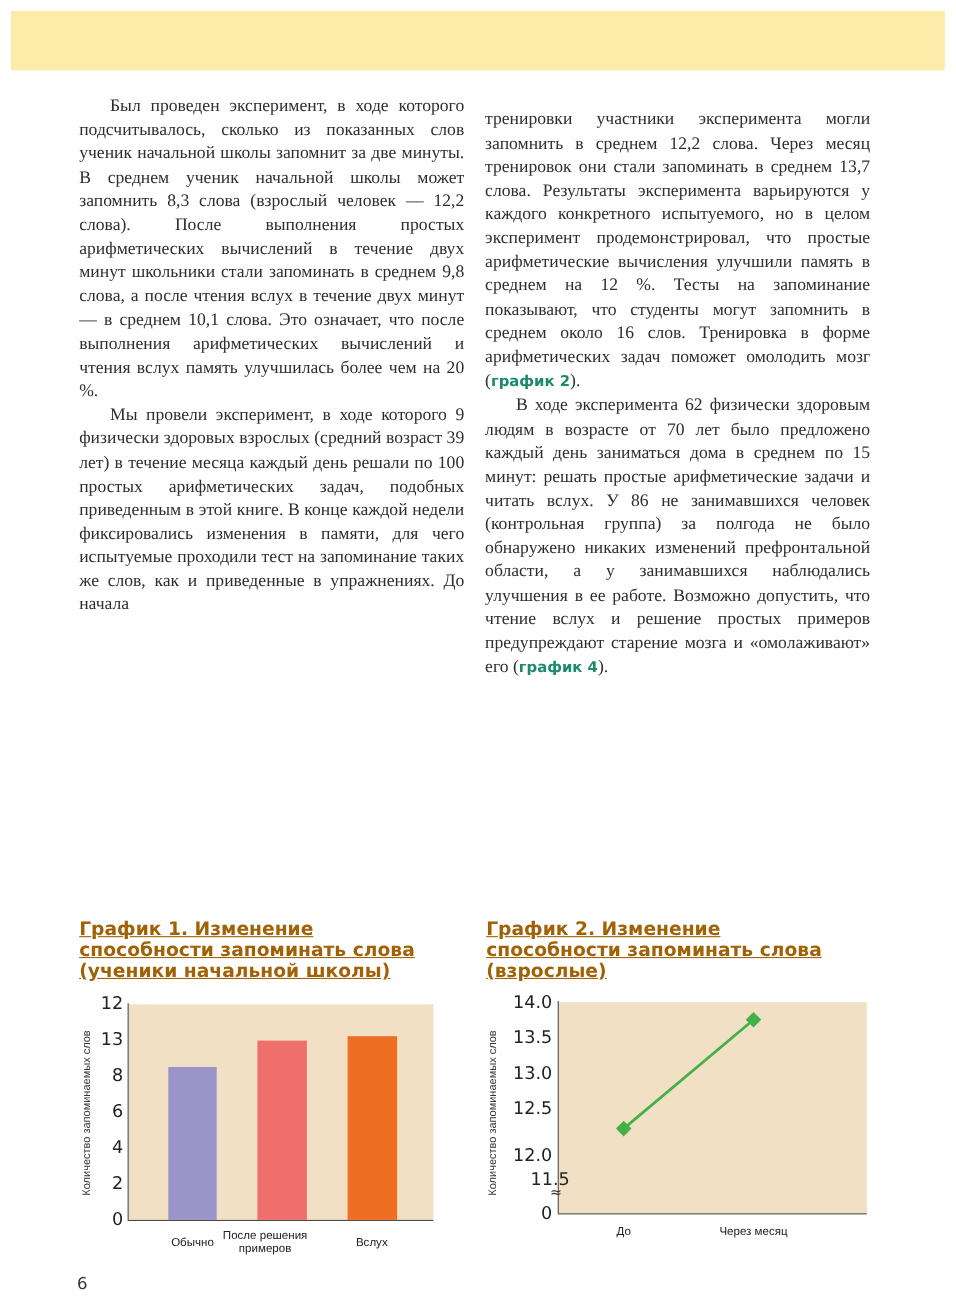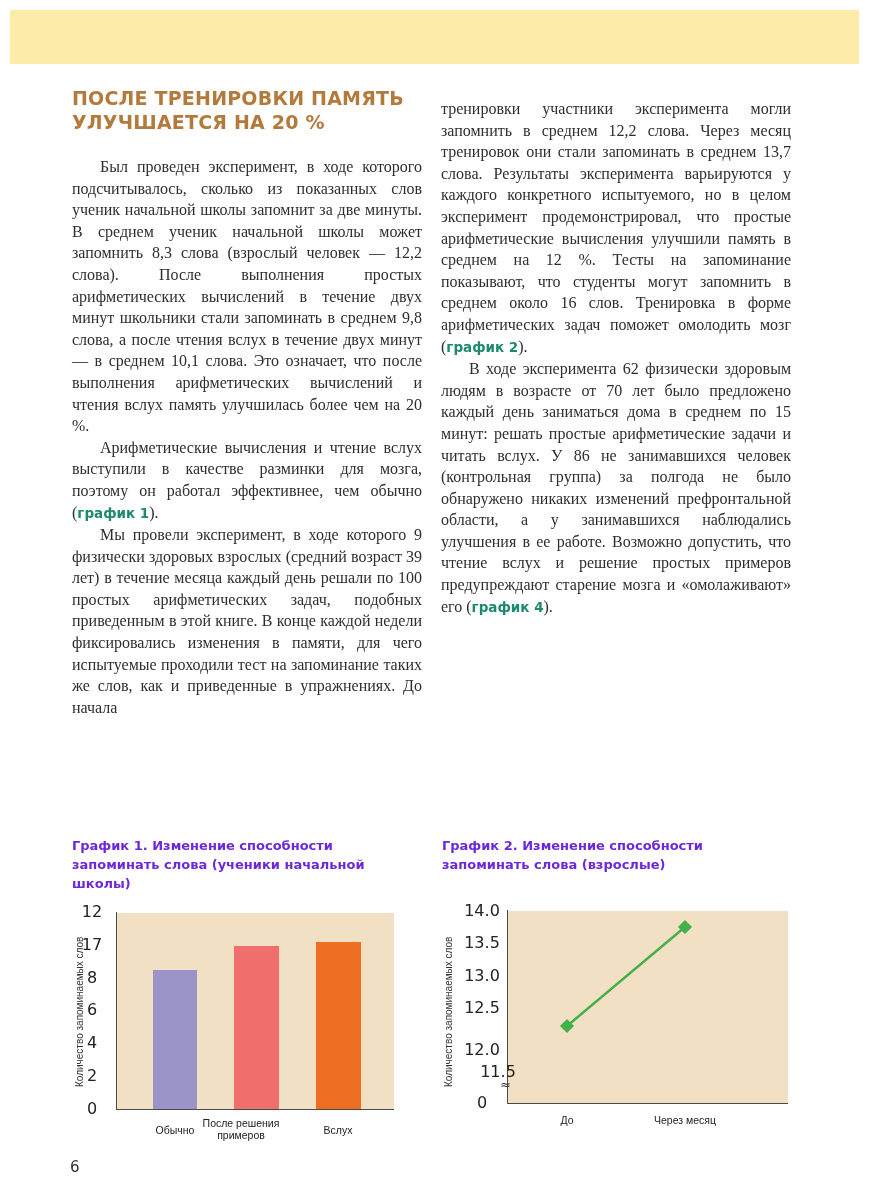--- a/index.html
+++ b/index.html
@@ -11,59 +11,57 @@
   .col.right { left:441px; }
   .h-main { font-family:"DejaVu Sans","Liberation Sans",sans-serif; font-weight:bold;
             color:#b47a3c; font-size:19px; line-height:24px; margin:0 0 22px 0; text-transform:uppercase; letter-spacing:0.2px; }
   .h-sub { font-family:"Liberation Sans","DejaVu Sans",sans-serif; font-weight:bold;
            color:#a9405a; font-size:19px; line-height:20px; margin:12px 0 6px 0; }
   p { margin:0; font-family:"Liberation Serif","DejaVu Serif",serif; font-size:16px; line-height:21.6px;
       text-align:justify; color:#2e2e2e; }
   p.ind { text-indent:28px; }
   .ref { font-family:"DejaVu Sans","Liberation Sans",sans-serif; font-weight:bold; color:#1d8a6e; font-size:13.5px; }
   .chart-title { position:absolute; font-family:"DejaVu Sans","Liberation Sans",sans-serif; font-weight:bold;
-                 font-size:13px; line-height:19px; color:#6d28d9; }
+                 font-size:17px; line-height:19px; color:#a16207;text-decoration:underline; }
   .chart { position:absolute; }
   .plot { position:absolute; background:#f2e0c5; }
   .axis-y { position:absolute; border-left:1.5px solid #4a4a4a; }
   .axis-x { position:absolute; border-top:1.5px solid #4a4a4a; }
   .tick { position:absolute; font-family:"DejaVu Sans","Liberation Sans",sans-serif; font-size:16px; color:#222;
-          text-align:center; width:40px; }
+          text-align:right; width:40px; }
   .ylabel { position:absolute; font-family:"Liberation Sans","DejaVu Sans",sans-serif; font-size:10px; color:#333;
             transform:rotate(-90deg); transform-origin:left top; white-space:nowrap; }
   .bar { position:absolute; }
   .xcat { position:absolute; font-family:"Liberation Sans","DejaVu Sans",sans-serif; font-size:10.5px; color:#222;
           text-align:center; line-height:12px; }
   .page-num { position:absolute; left:70px; top:1158px; font-family:"DejaVu Sans","Liberation Sans",sans-serif; font-size:15px; color:#333; }
 </style>
 </head>
 <body>
 
 <div class="banner"></div>
 
 <div class="col left">
-  <h1 class="h-main">ПОСЛЕ ТРЕНИРОВКИ ПАМЯТЬ УЛУЧШАЕТСЯ НА 20 %</h1>
   <p class="ind">Был проведен эксперимент, в ходе которого подсчитывалось, сколько из показанных слов ученик начальной школы запомнит за две минуты. В среднем ученик начальной школы может запомнить 8,3 слова (взрослый человек — 12,2 слова). После выполнения простых арифметических вычислений в течение двух минут школьники стали запоминать в среднем 9,8 слова, а после чтения вслух в течение двух минут — в среднем 10,1 слова. Это означает, что после выполнения арифметических вычислений и чтения вслух память улучшилась более чем на 20 %.</p>
-  <p class="ind"><span>Арифметические вычисления и чтение вслух выступили в качестве разминки для мозга, поэтому он работал эффективнее, чем обычно (</span><span class="ref">график 1</span><span>).</span></p>
   <p class="ind">Мы провели эксперимент, в ходе которого 9 физически здоровых взрослых (средний возраст 39 лет) в течение месяца каждый день решали по 100 простых арифметических задач, подобных приведенным в этой книге. В конце каждой недели фиксировались изменения в памяти, для чего испытуемые проходили тест на запоминание таких же слов, как и приведенные в упражнениях. До начала</p>
 </div>
 
 <div class="col right" style="top:86px;margin-top:12px;">
   <p><span>тренировки участники эксперимента могли запомнить в среднем 12,2 слова. Через месяц тренировок они стали запоминать в среднем 13,7 слова. Результаты эксперимента варьируются у каждого конкретного испытуемого, но в целом эксперимент продемонстрировал, что простые арифметические вычисления улучшили память в среднем на 12 %. Тесты на запоминание показывают, что студенты могут запомнить в среднем около 16 слов. Тренировка в форме арифметических задач поможет омолодить мозг (</span><span class="ref">график 2</span><span>).</span></p>
   <p class="ind"><span>В ходе эксперимента 62 физически здоровым людям в возрасте от 70 лет было предложено каждый день заниматься дома в среднем по 15 минут: решать простые арифметические задачи и читать вслух. У 86 не занимавшихся человек (контрольная группа) за полгода не было обнаружено никаких изменений префронтальной области, а у занимавшихся наблюдались улучшения в ее работе. Возможно допустить, что чтение вслух и решение простых примеров предупреждают старение мозга и «омолаживают» его (</span><span class="ref">график 4</span><span>).</span></p>
 </div>
 
 <div class="chart-title" style="left:72px; top:836px; width:330px;">График 1. Изменение способности запоминать слова (ученики начальной школы)</div>
 <div class="chart" style="left:0; top:0;">
   <div class="plot" style="left:117px; top:913px; width:277px; height:196px;"></div>
   <div class="axis-y" style="left:116px; top:912px; height:197px;"></div>
   <div class="axis-x" style="left:116px; top:1109px; width:278px;"></div>
   <div class="ylabel" style="left:74px; top:1087px;">Количество запоминаемых слов</div>
   <div class="tick" style="left:72px; top:902px;">12</div>
-  <div class="tick" style="left:72px; top:935px;">17</div>
+  <div class="tick" style="left:72px; top:935px;">13</div>
   <div class="tick" style="left:72px; top:968px;">8</div>
   <div class="tick" style="left:72px; top:1000px;">6</div>
   <div class="tick" style="left:72px; top:1033px;">4</div>
   <div class="tick" style="left:72px; top:1066px;">2</div>
   <div class="tick" style="left:72px; top:1099px;">0</div>
   <div class="bar" style="left:153px; top:970px; width:44px; height:139px; background:#9a94c8;"></div>
   <div class="bar" style="left:234px; top:946px; width:45px; height:163px; background:#ef6f6c;"></div>
   <div class="bar" style="left:316px; top:942px; width:45px; height:167px; background:#ee6f23;"></div>
   <div class="xcat" style="left:145px; top:1124px; width:60px;">Обычно</div>
   <div class="xcat" style="left:201px; top:1117px; width:80px;">После решения примеров</div>

